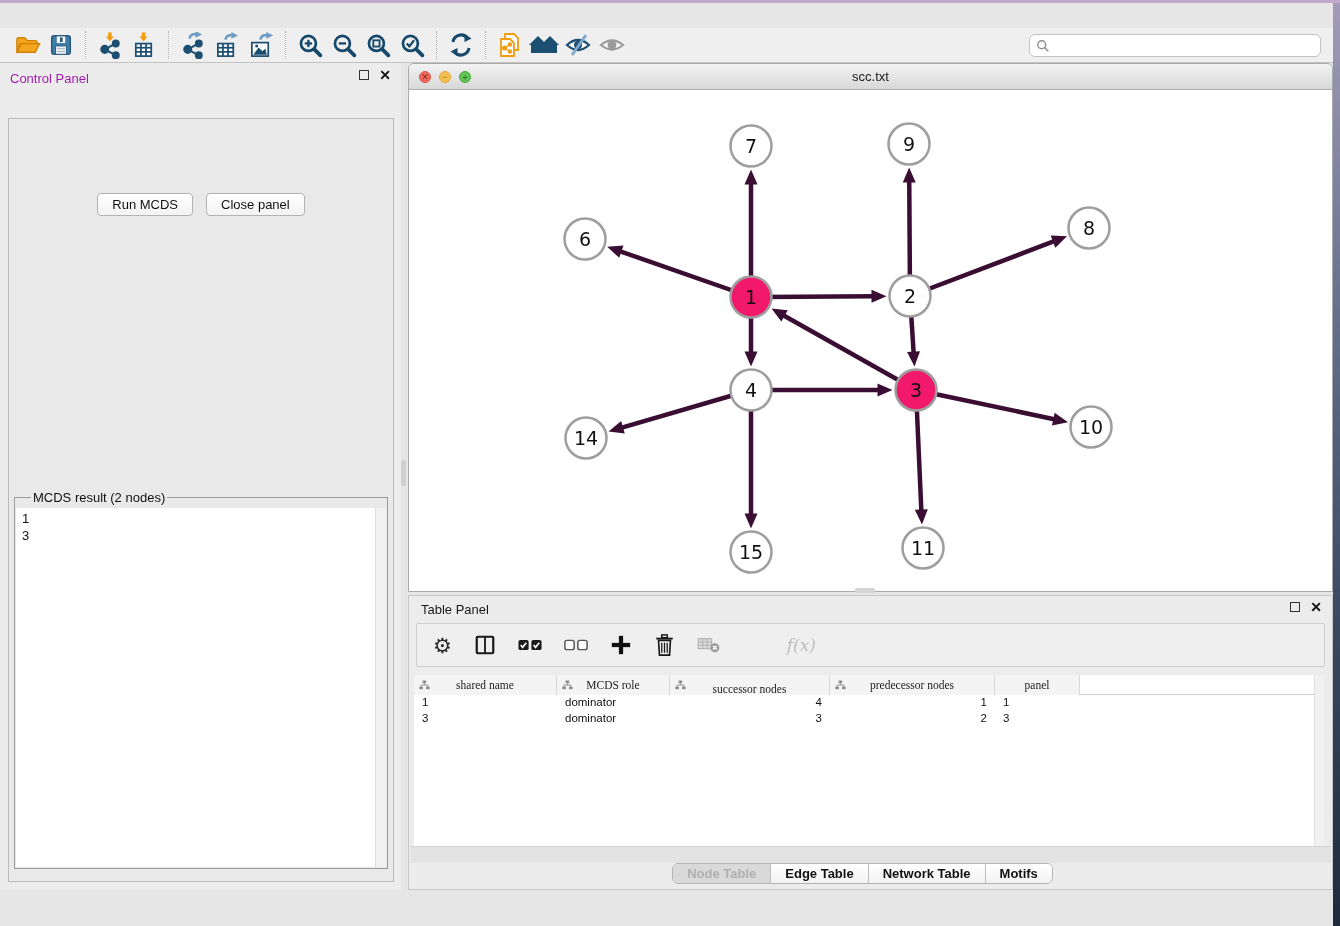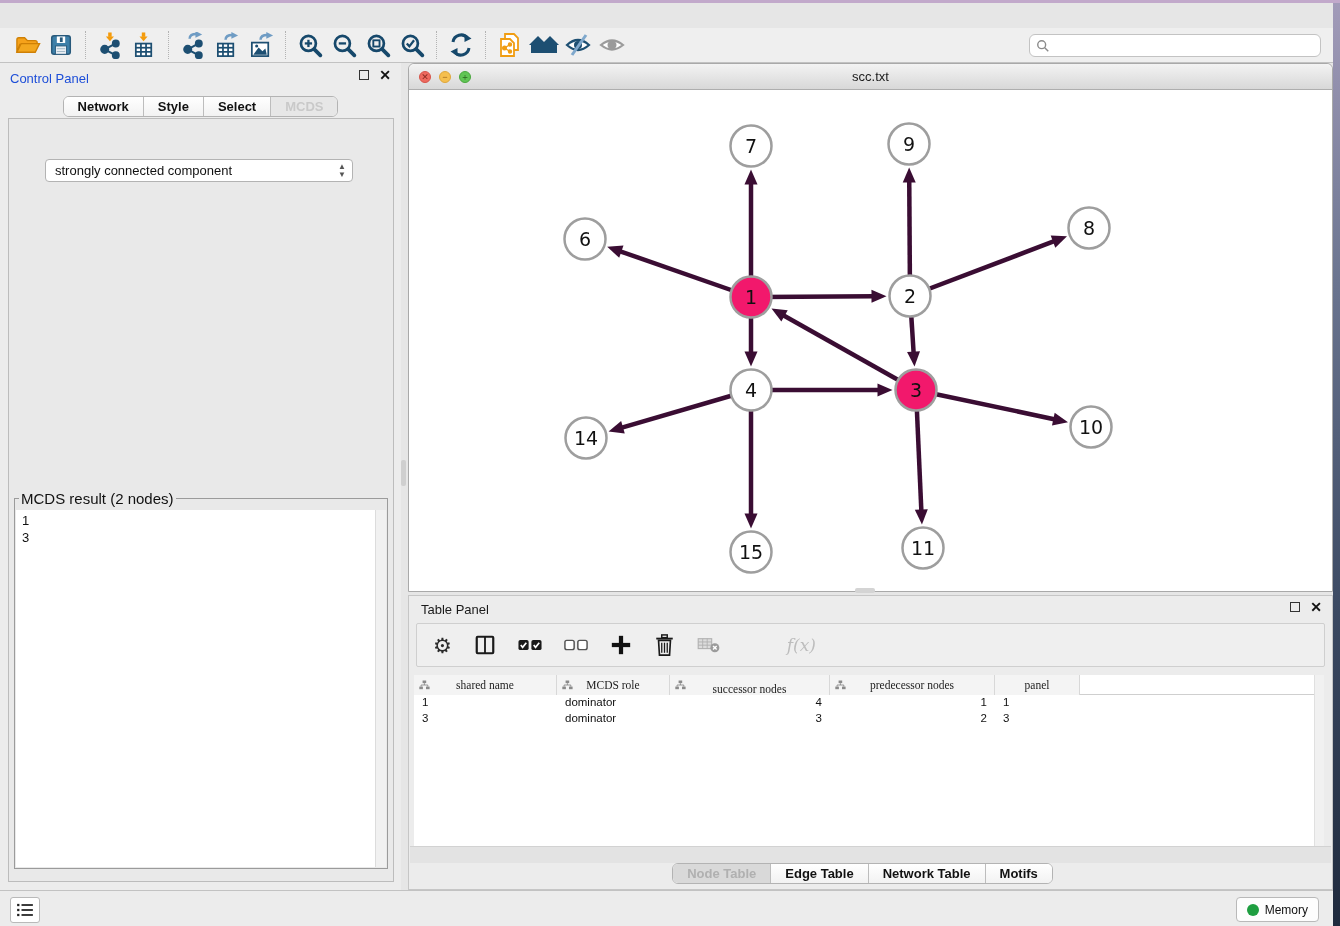--- a/index.html
+++ b/index.html
@@ -23,21 +23,21 @@
   .toolbar { position:absolute; left:0; top:28px; width:1333px; height:35px; background:#efefef;
     border-bottom:1px solid #c2c2c2; display:flex; align-items:center; padding-left:10px; }
   .tb-btn { width:34px; height:30px; display:flex; align-items:center; justify-content:center; }
   .tb-sep { width:1px; height:28px; border-left:1px dotted #b3b3b3; margin:0 7px; }
   .search-wrap { position:absolute; right:12px; top:6px; width:292px; height:23px; background:#fff;
     border:1px solid #c3c3c3; border-radius:6px; display:flex; align-items:center; padding-left:6px; }
   .search-wrap input { border:none; outline:none; flex:1; font-size:12px; background:transparent; }
 
   
   .control-panel { position:absolute; left:0; top:63px; width:401px; height:827px; background:#ececec; }
-  .panel-head { position:absolute; left:10px; top:8px; font-size:13px; color:#1d4ed8; }
+  .panel-head { position:absolute; left:10px; top:8px; font-size:13px; color:#a21caf; }
   .panel-icons { position:absolute; right:10px; top:7px; display:flex; gap:10px; align-items:center; }
   .float-box { width:10px; height:10px; border:1.5px solid #333; }
   .close-x { font-size:14px; font-weight:bold; color:#111; line-height:10px; }
 
   .seg { display:flex; border:1px solid #b3b3b3; border-radius:6px; overflow:hidden; background:#fff; }
   .seg .seg-item { padding:2px 14px; font-size:13px; font-weight:600; color:#111;
     background:linear-gradient(#ffffff,#f2f2f2); border-left:1px solid #bdbdbd; }
   .seg .seg-item:first-child { border-left:none; }
   .seg .seg-item.dimmed { background:#e7e7e7; color:#c9c9c9; }
   .cp-tabs { position:absolute; left:0; right:0; top:33px; display:flex; justify-content:center; }
@@ -49,21 +49,21 @@
   .opt-select { position:absolute; left:36px; right:40px; top:40px; height:23px; background:#fff;
     border:1px solid #b3b3b3; border-radius:4px; font-size:13px; color:#111; display:flex;
     align-items:center; padding-left:9px; }
   .opt-select .spin { position:absolute; right:6px; top:3px; font-size:8px; color:#555; line-height:8px; text-align:center; }
   .cp-buttons { position:absolute; left:0; right:0; top:74px; display:flex; justify-content:center; gap:13px; }
   .btn { background:linear-gradient(#ffffff,#f3f3f3); border:1px solid #b3b3b3; border-radius:4px;
     font-size:13px; color:#111; padding:3px 14px; }
 
   fieldset.mcds { position:absolute; left:5px; right:5px; top:371px; bottom:12px;
     border:1px solid #9b9b9b; font-size:13px; color:#111; padding:0; }
-  fieldset.mcds legend { margin-left:4px; padding:0 2px; font-size:15px; }
+  fieldset.mcds legend { margin-left:16px; padding:0 2px; font-size:13px; }
   .mcds-area { position:absolute; left:1px; right:1px; top:3px; bottom:1px; background:#fff; overflow:hidden; }
   .mcds-area pre { font-family:"Liberation Sans", sans-serif; font-size:13px; color:#111;
     padding:2px 0 0 6px; line-height:17px; }
   .mcds-scroll { position:absolute; right:0; top:0; bottom:0; width:11px; background:#f1f1f1;
     border-left:1px solid #dcdcdc; }
 
   
   .net-window { position:absolute; left:408px; top:63px; width:925px; height:529px;
     border:1px solid #a9a9a9; border-radius:6px 6px 0 0; background:#fff; }
   .net-titlebar { position:absolute; left:0; right:0; top:0; height:26px;
@@ -286,32 +286,24 @@
       <input type="text" placeholder="" style="">
     </div>
   </div>
 
   <div class="control-panel">
     <div class="panel-head">Control Panel</div>
     <div class="panel-icons">
       <span class="float-box"></span>
       <span class="close-x">✕</span>
     </div>
-    <div class="cp-tabs">
-      <div class="seg">
-        <span class="seg-item">Network</span>
-        <span class="seg-item">Style</span>
-        <span class="seg-item">Select</span>
-        <span class="seg-item dimmed">MCDS</span>
-      </div>
-    </div>
     <div class="cp-body">
-      <div class="opt-select">
-        <span>strongly connected component</span>
-        <span class="spin">▲<br>▼</span>
+      <div class="cp-buttons">
+        <button class="btn">Run MCDS</button>
+        <button class="btn">Close panel</button>
       </div>
       <fieldset class="mcds">
         <legend>MCDS result (2 nodes)</legend>
         <div class="mcds-area">
           <pre>1
 3</pre>
           <div class="mcds-scroll"></div>
         </div>
       </fieldset>
     </div>
@@ -506,29 +498,13 @@
     <div class="tp-tabs">
       <div class="seg">
         <span class="seg-item dimmed" style="background:#d9d9d9;color:#b0b0b0;">Node Table</span>
         <span class="seg-item">Edge Table</span>
         <span class="seg-item">Network Table</span>
         <span class="seg-item">Motifs</span>
       </div>
     </div>
   </div>
 
-  <div class="statusbar">
-    <div class="list-btn">
-      <svg width="18" height="14" viewBox="0 0 20 16">
-        <rect x="1" y="1" width="2.6" height="2.6" fill="#222"></rect>
-          <rect x="6" y="1.3" width="13" height="2" fill="#222"></rect>
-        <rect x="1" y="6.7" width="2.6" height="2.6" fill="#222"></rect>
-          <rect x="6" y="7" width="13" height="2" fill="#222"></rect>
-        <rect x="1" y="12.4" width="2.6" height="2.6" fill="#222"></rect>
-          <rect x="6" y="12.7" width="13" height="2" fill="#222"></rect>
-      </svg>
-    </div>
-    <div class="mem-btn">
-      <span class="mem-dot"></span>
-      <span>Memory</span>
-    </div>
-  </div>
 </div>
 
 </body></html>

